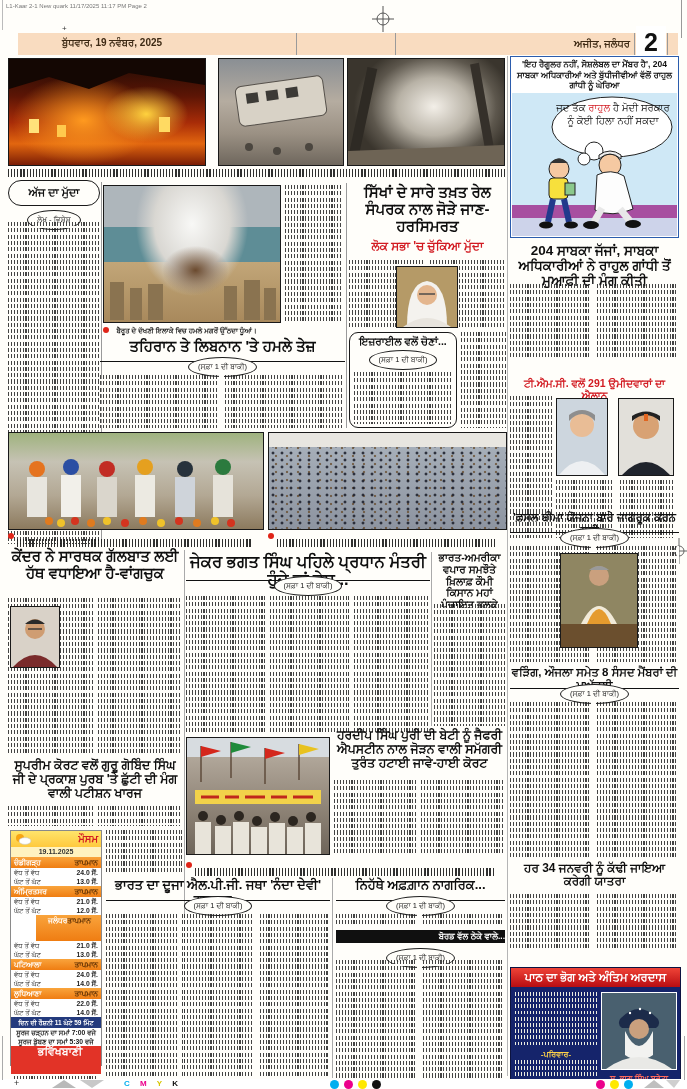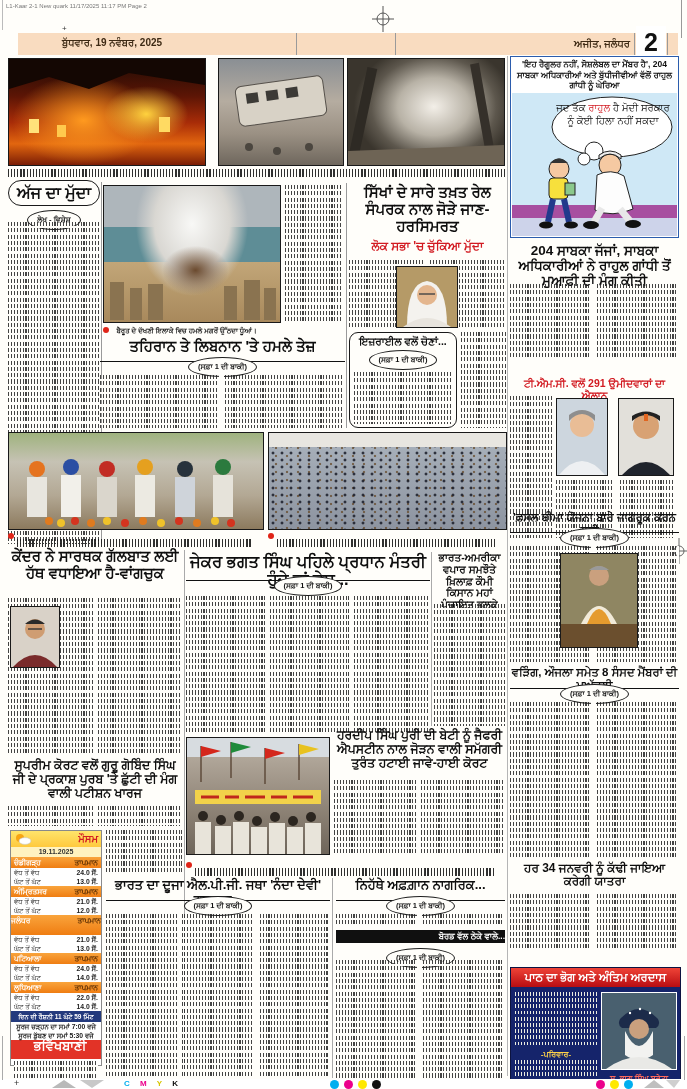--- a/index.html
+++ b/index.html
@@ -11,21 +11,21 @@
   
   .sim{--cw:9999px;
     background-image:
       repeating-linear-gradient(to right, transparent 0 calc(var(--cw) - 5px), #fffefa calc(var(--cw) - 5px) var(--cw)),
       repeating-linear-gradient(to bottom, transparent 0 4.1px, #fffefa 4.1px 6.3px),
       repeating-linear-gradient(to right, rgba(35,35,35,.85) 0 1.1px, transparent 1.1px 2.9px);}
   .capline{background-image:repeating-linear-gradient(to right, rgba(25,25,25,.9) 0 1.2px, transparent 1.2px 3.1px);height:8px;}
   .sim-navy{background-image:
       repeating-linear-gradient(to bottom, transparent 0 3.8px, #15246b 3.8px 6.2px),
       repeating-linear-gradient(to right, rgba(255,255,235,.92) 0 1.1px, transparent 1.1px 3px);}
-  .oval{display:inline-block;border:1px solid #1c1c1c;border-radius:50%;font-size:7.5px;font-weight:bold;
+  .oval{display:inline-block;border:1px solid #1c1c1c;border-radius:50%;font-size:7.5px;font-weight:normal;
         padding:4px 9px;background:#fffefa;color:#111;white-space:nowrap;}
   .ovalwrap{text-align:center;}
   .contline{border-top:1.6px solid #111;}
   .photo{border:1px solid #191919;box-sizing:border-box;}
   .vrule{width:1px;background:#9a9a9a;}
   .redband{background:#e23327;color:#fff;font-weight:bold;text-align:center;}
   .blackband{background:#101010;color:#fff;font-weight:bold;text-align:right;}
   .wx-orange{background:linear-gradient(180deg,#f9a43c,#ef7d12);color:#fff;font-weight:bold;}
   .wx-row{display:flex;justify-content:space-between;font-size:6.8px;color:#222;padding:0 3px;line-height:9px;}
   .wx-row b{font-weight:bold;}
@@ -197,21 +197,21 @@
           <circle cx="48" cy="20" r="1.2" fill="#fff"></circle>
         <circle cx="37" cy="36" r="10" fill="#caa07e"></circle>
         <path d="M23 38 q14 30 28 0 l0 24 q-14 10 -28 0 z" fill="#f2f2f0"></path>
         <path d="M4 76 Q37 52 70 76 Z" fill="#e9e9e6"></path>
         </svg>
     </div>
     <div class="abs" style="left:90px;top:106px;width:76px;text-align:center;color:#ff6a5e;font-size:8px;font-weight:bold;">ਸ. ਭਾਗ ਸਿੰਘ ਬਰੇਟਾ</div>
   </div>
 
   <div class="abs" style="left:8px;top:180px;width:92px;height:26px;border:1.6px solid #1a1a1a;border-radius:13px;box-sizing:border-box;text-align:center;">
-    <div style="font-size:16px;font-weight:bold;line-height:23px;color:#111;">ਅੱਜ ਦਾ ਮੁੱਦਾ</div>
+    <div style="font-size:11px;font-weight:bold;line-height:23px;color:#111;">ਅੱਜ ਦਾ ਮੁੱਦਾ</div>
   </div>
   <div class="abs ovalwrap" style="left:8px;top:208px;width:92px;">
     <span class="oval">ਲੇਖ - ਵਿਸ਼ੇਸ਼</span>
   </div>
   <div class="abs sim" style="left:8px;top:222px;width:92px;height:322px;"></div>
   <div class="abs vrule" style="left:101px;top:182px;height:362px;"></div>
 
   <div class="abs photo" style="left:103px;top:185px;width:178px;height:138px;background:
       radial-gradient(46px 34px at 52% 62%, #6b4a2e, rgba(0,0,0,0) 72%),
       radial-gradient(72px 92px at 50% 28%, #f8f8f6, #d9d7d2 52%, rgba(150,150,150,0) 78%),
@@ -354,21 +354,21 @@
       <div class="wx-row">
           <span>ਵੱਧ ਤੋਂ ਵੱਧ</span>
           <b>21.0 ਸੈਂ.</b>
         </div>
       <div class="wx-row">
           <span>ਘੱਟ ਤੋਂ ਘੱਟ</span>
           <b>12.0 ਸੈਂ.</b>
         </div>
     </div>
     <div>
-      <div class="wx-orange" style="height:20px;display:flex;justify-content:space-between;padding:0 0;font-size:7.5px;line-height:11px;">
+      <div class="wx-orange" style="height:26px;display:flex;justify-content:space-between;padding:0 12px;font-size:7.5px;line-height:11px;margin-left:25px;">
           <span>ਜਲੰਧਰ</span>
           <span style="color:#5a2c00;">ਤਾਪਮਾਨ</span>
         </div>
       <div class="wx-row">
           <span>ਵੱਧ ਤੋਂ ਵੱਧ</span>
           <b>21.0 ਸੈਂ.</b>
         </div>
       <div class="wx-row">
           <span>ਘੱਟ ਤੋਂ ਘੱਟ</span>
           <b>13.0 ਸੈਂ.</b>
@@ -399,21 +399,21 @@
         </div>
       <div class="wx-row">
           <span>ਘੱਟ ਤੋਂ ਘੱਟ</span>
           <b>14.0 ਸੈਂ.</b>
         </div>
     </div>
 
     <div style="height:11px;background:#233a7d;color:#fff;font-size:6.5px;font-weight:bold;text-align:center;line-height:11px;">ਦਿਨ ਦੀ ਰੌਸ਼ਨੀ 11 ਘੰਟੇ 59 ਮਿੰਟ</div>
     <div style="font-size:6.8px;font-weight:bold;color:#222;text-align:center;line-height:9px;">ਸੂਰਜ ਚੜ੍ਹਨ ਦਾ ਸਮਾਂ 7:00 ਵਜੇ</div>
     <div style="font-size:6.8px;font-weight:bold;color:#222;text-align:center;line-height:9px;">ਸੂਰਜ ਡੁੱਬਣ ਦਾ ਸਮਾਂ 5:30 ਵਜੇ</div>
-    <div class="redband" style="height:19px;font-size:13px;line-height:11px;padding-left:8px;">ਭਵਿੱਖਬਾਣੀ</div>
+    <div class="redband" style="height:28px;font-size:11px;line-height:11px;padding-left:8px;">ਭਵਿੱਖਬਾਣੀ</div>
     <div class="sim" style="margin:2px 3px;height:24px;"></div>
   </div>
 
   <div class="abs h" style="left:186px;top:552px;width:244px;font-size:16.5px;">ਜੇਕਰ ਭਗਤ ਸਿੰਘ ਪਹਿਲੇ ਪ੍ਰਧਾਨ ਮੰਤਰੀ ਹੁੰਦੇ ਤਾਂ ਦੇਸ਼...</div>
   <div class="abs ovalwrap contline" style="left:186px;top:580px;width:244px;">
     <span class="oval" style="position:relative;top:-7px;">(ਸਫ਼ਾ 1 ਦੀ ਬਾਕੀ)</span>
   </div>
   <div class="abs sim" style="left:186px;top:596px;width:244px;height:138px;--cw:84px;"></div>
 
   <div class="abs h" style="left:434px;top:552px;width:71px;font-size:10.5px;">ਭਾਰਤ-ਅਮਰੀਕਾ ਵਪਾਰ ਸਮਝੌਤੇ ਖ਼ਿਲਾਫ਼ ਕੌਮੀ ਕਿਸਾਨ ਮਹਾਂ ਪੰਚਾਇਤ ਭਲਕੇ</div>

